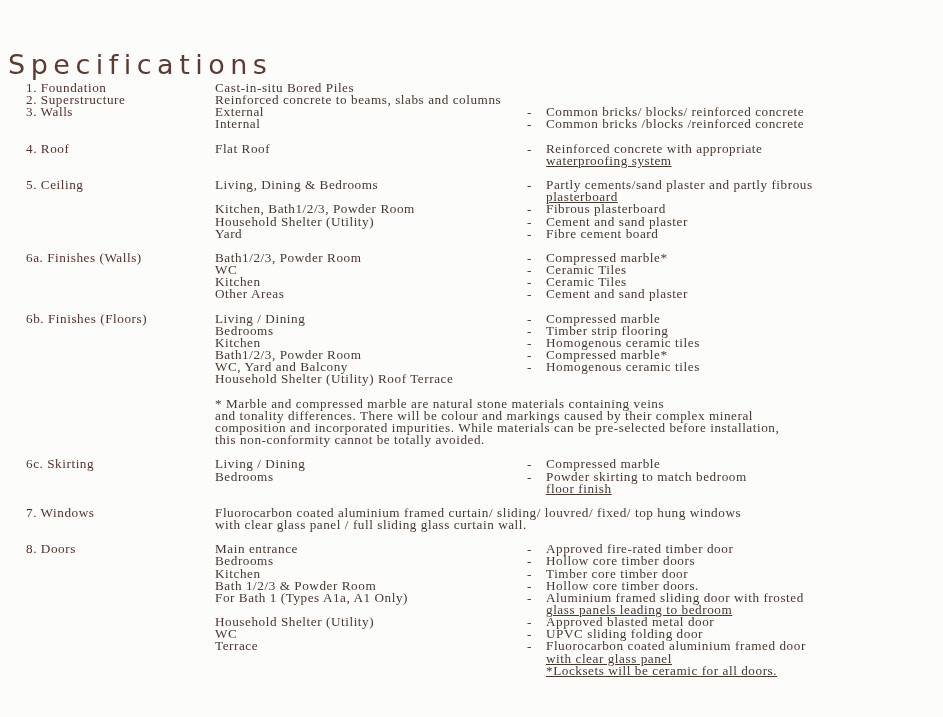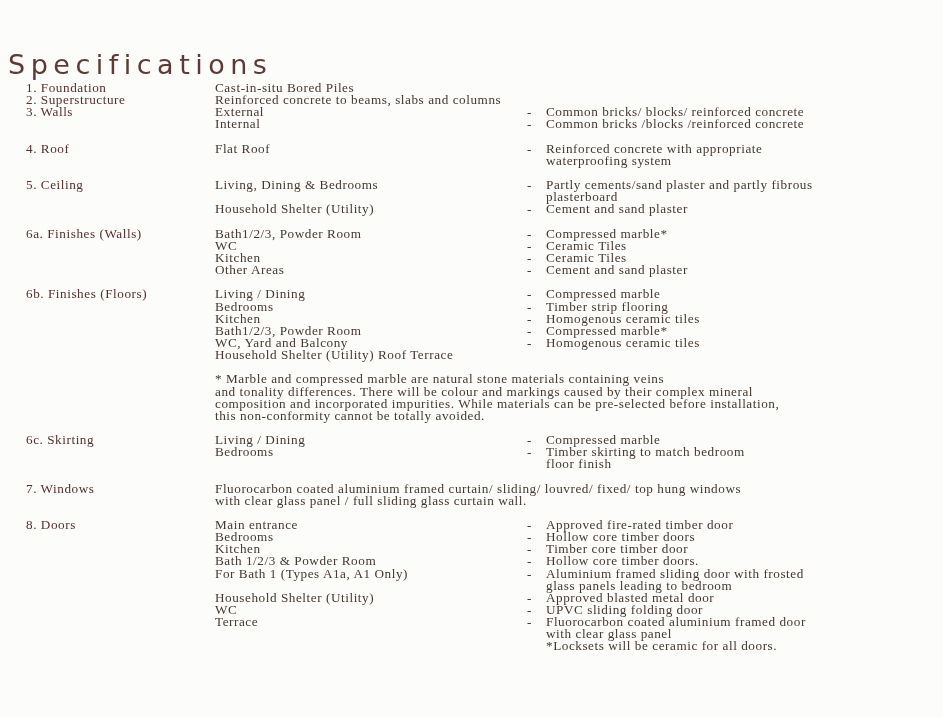--- a/index.html
+++ b/index.html
@@ -22,21 +22,21 @@
     letter-spacing:5.5px;
     line-height:27px;
     color:var(--c-title,#5d3a34);
   }
   .doc{position:absolute;top:82px;left:0;width:751px;}
   .line{position:relative;height:12.15px;white-space:nowrap;}
   .line > span{position:absolute;top:0;}
   .lab{left:26px;color:var(--c-label,#54302b);}
   .mid{left:215px;}
   .rgt{left:527px;}
-  .cont{left:546px;}
+  .cont{left:546px;text-decoration:underline;}
   .dash{display:inline-block;width:19px;}
   .gap{height:12.15px;}
 </style>
 </head>
 <body>
 
 <div class="page" style="--c-bg: #fcfcfb; --c-title: #5d3a34; --c-label: #54302b; --c-body: #46382f;">
   <h1 class="title">Specifications</h1>
   <div class="doc" id="doc">
       <div class="line">
@@ -68,22 +68,30 @@
       <div class="gap"></div>
       <div class="line">
         <span class="lab">5. Ceiling</span>
         <span class="mid">Living, Dining &amp; Bedrooms</span>
         <span class="rgt"><span class="dash">-</span><span class="rtext">Partly cements/sand plaster and partly fibrous</span></span>
       </div>
       <div class="line">
         <span class="cont">plasterboard</span>
       </div>
       <div class="line">
+        <span class="mid">Kitchen, Bath1/2/3, Powder Room</span>
+        <span class="rgt"><span class="dash">-</span><span class="rtext">Fibrous plasterboard</span></span>
+      </div>
+      <div class="line">
         <span class="mid">Household Shelter (Utility)</span>
         <span class="rgt"><span class="dash">-</span><span class="rtext">Cement and sand plaster</span></span>
+      </div>
+      <div class="line">
+        <span class="mid">Yard</span>
+        <span class="rgt"><span class="dash">-</span><span class="rtext">Fibre cement board</span></span>
       </div>
       <div class="gap"></div>
       <div class="line">
         <span class="lab">6a. Finishes (Walls)</span>
         <span class="mid">Bath1/2/3, Powder Room</span>
         <span class="rgt"><span class="dash">-</span><span class="rtext">Compressed marble*</span></span>
       </div>
       <div class="line">
         <span class="mid">WC</span>
         <span class="rgt"><span class="dash">-</span><span class="rtext">Ceramic Tiles</span></span>
@@ -135,21 +143,21 @@
         <span class="mid">this non-conformity cannot be totally avoided.</span>
       </div>
       <div class="gap"></div>
       <div class="line">
         <span class="lab">6c. Skirting</span>
         <span class="mid">Living / Dining</span>
         <span class="rgt"><span class="dash">-</span><span class="rtext">Compressed marble</span></span>
       </div>
       <div class="line">
         <span class="mid">Bedrooms</span>
-        <span class="rgt"><span class="dash">-</span><span class="rtext">Timber skirting to match bedroom</span></span>
+        <span class="rgt"><span class="dash">-</span><span class="rtext">Powder skirting to match bedroom</span></span>
       </div>
       <div class="line">
         <span class="cont">floor finish</span>
       </div>
       <div class="gap"></div>
       <div class="line">
         <span class="lab">7. Windows</span>
         <span class="mid">Fluorocarbon coated aluminium framed curtain/ sliding/ louvred/ fixed/ top hung windows</span>
       </div>
       <div class="line">

